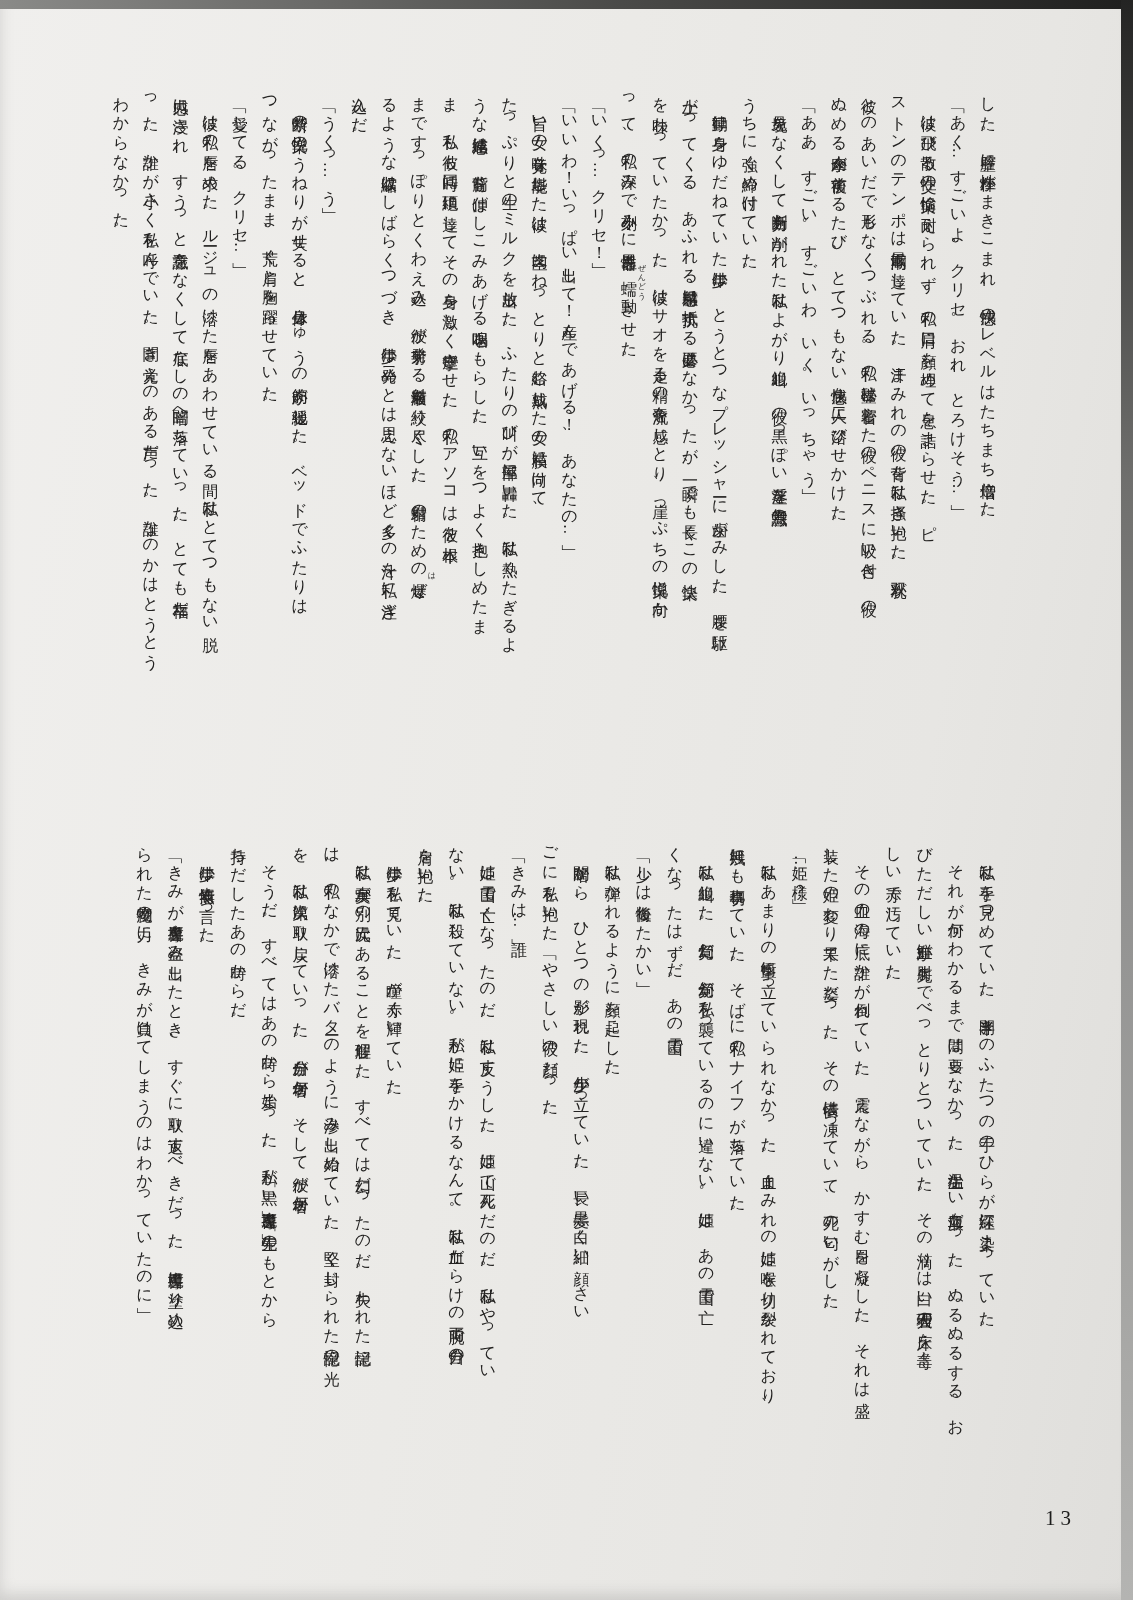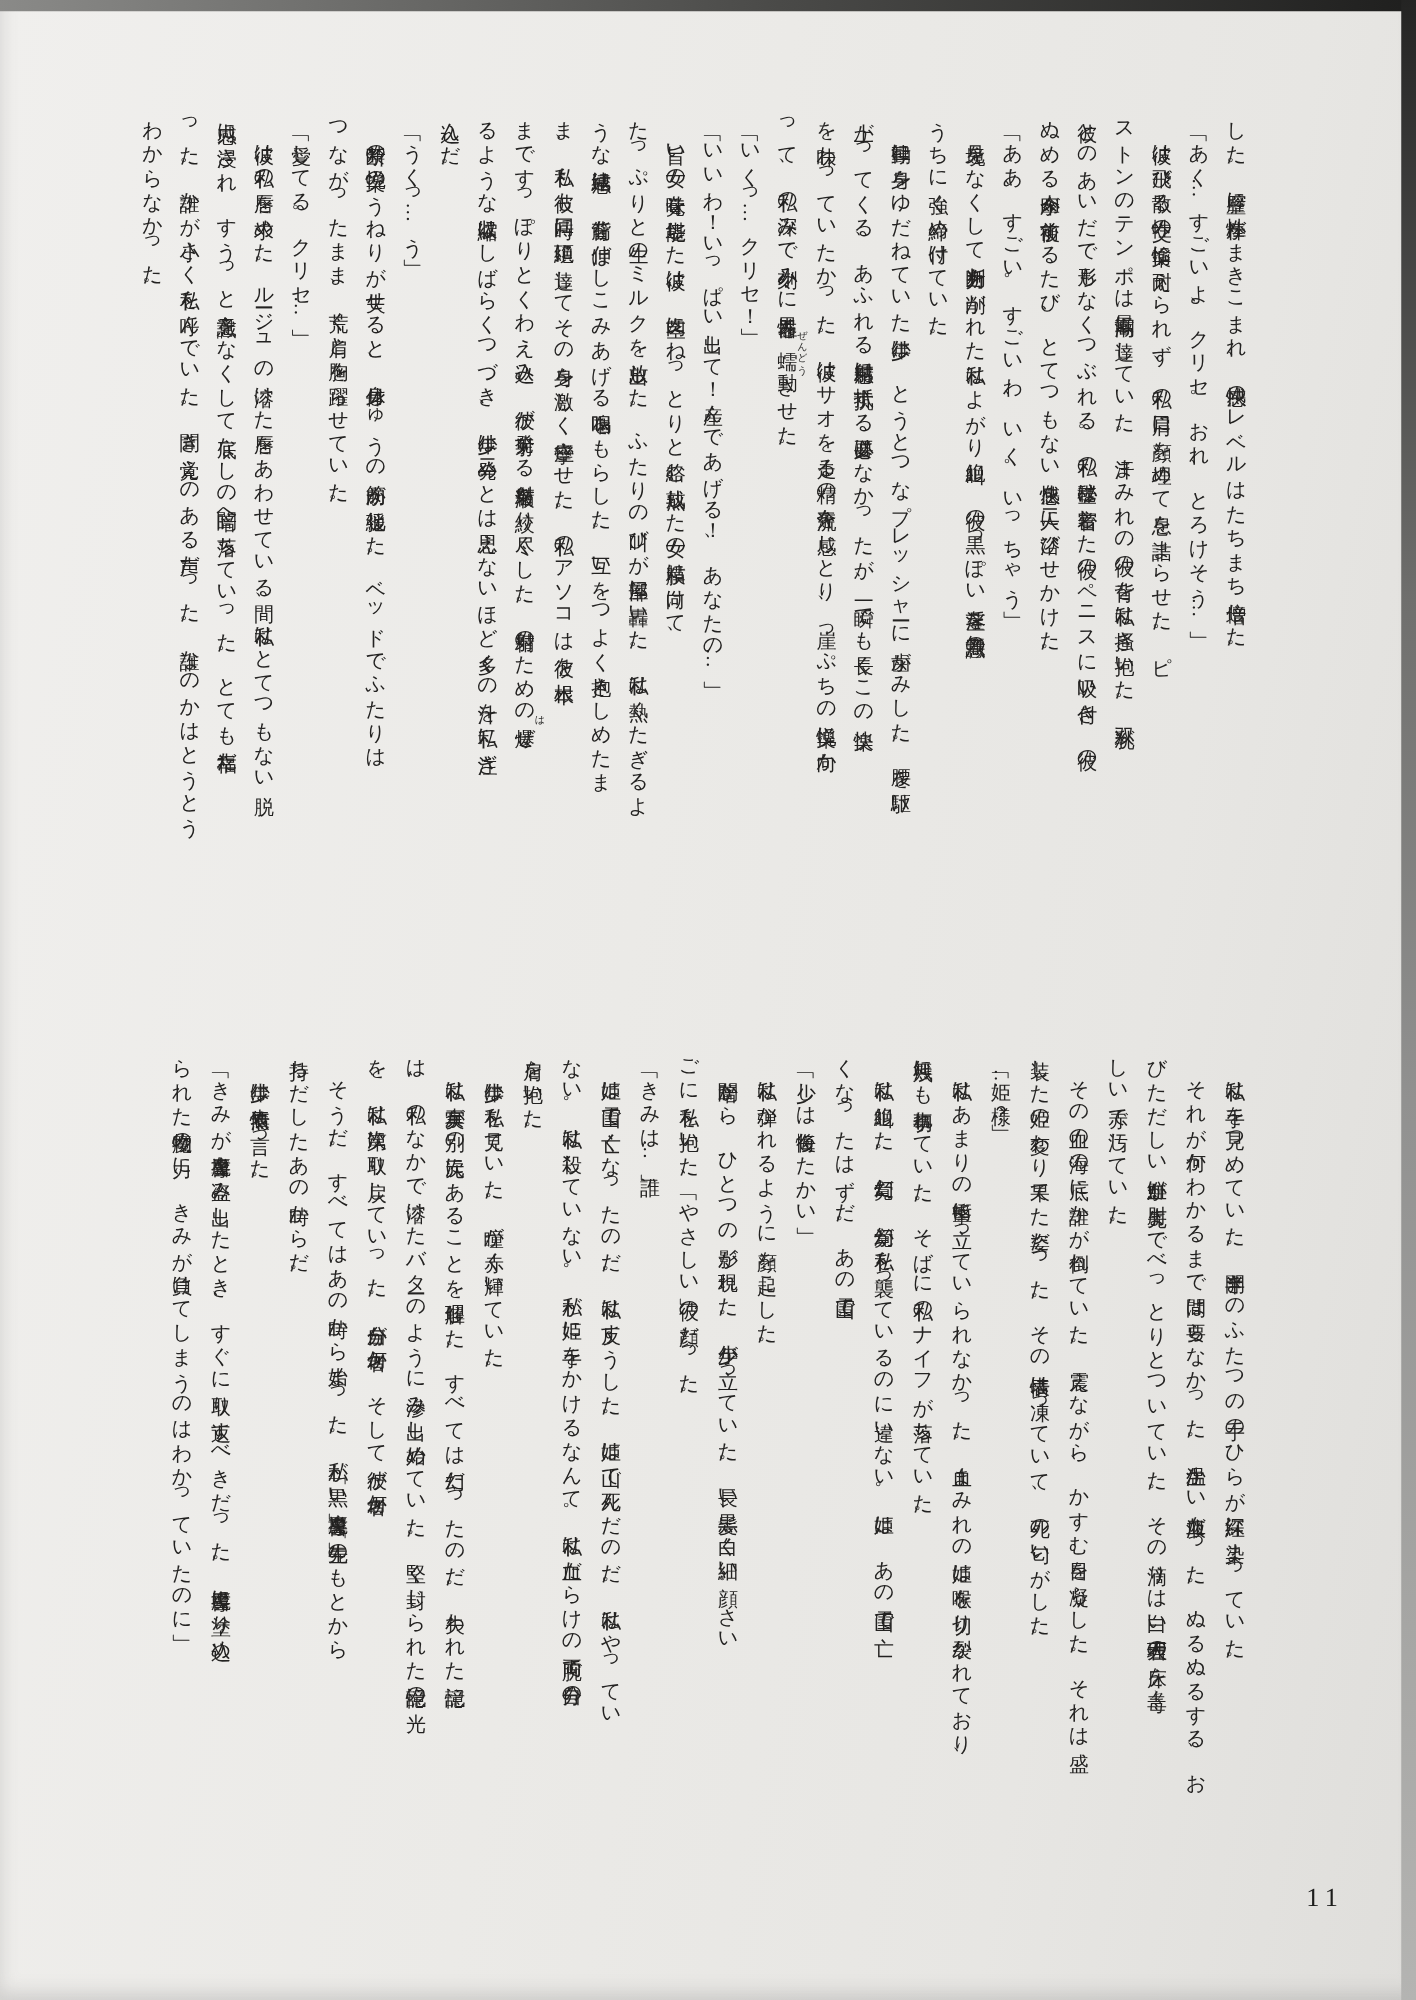--- a/index.html
+++ b/index.html
@@ -103,14 +103,14 @@
       <div class="tcol indent">私は真実が別の次元にあることを理解した。すべては幻だったのだ。失われた記憶</div>
       <div class="tcol">は、私のなかで溶けたバターのように滲み出し始めていた。堅く封じられた記憶の光</div>
       <div class="tcol">を、私は次第に取り戻していった。自分が何者か、そして彼が何者か。</div>
       <div class="tcol indent">そうだ。すべてはあの時から始まった。私が「黒い魔導書」を「先生」のもとから</div>
       <div class="tcol">持ちだしたあの時からだ。</div>
       <div class="tcol indent">少年は表情無く言った。</div>
       <div class="tcol indent">「きみが魔導書を盗み出したとき、すぐに取り返すべきだった。魔導書に塗り込め</div>
       <div class="tcol">られた魔物の力に、きみが負けてしまうのはわかっていたのに」</div>
     </div>
 
-  <div class="page-num">11</div>
+  <div class="page-num">13</div>
 </div>
 
 </body></html>

